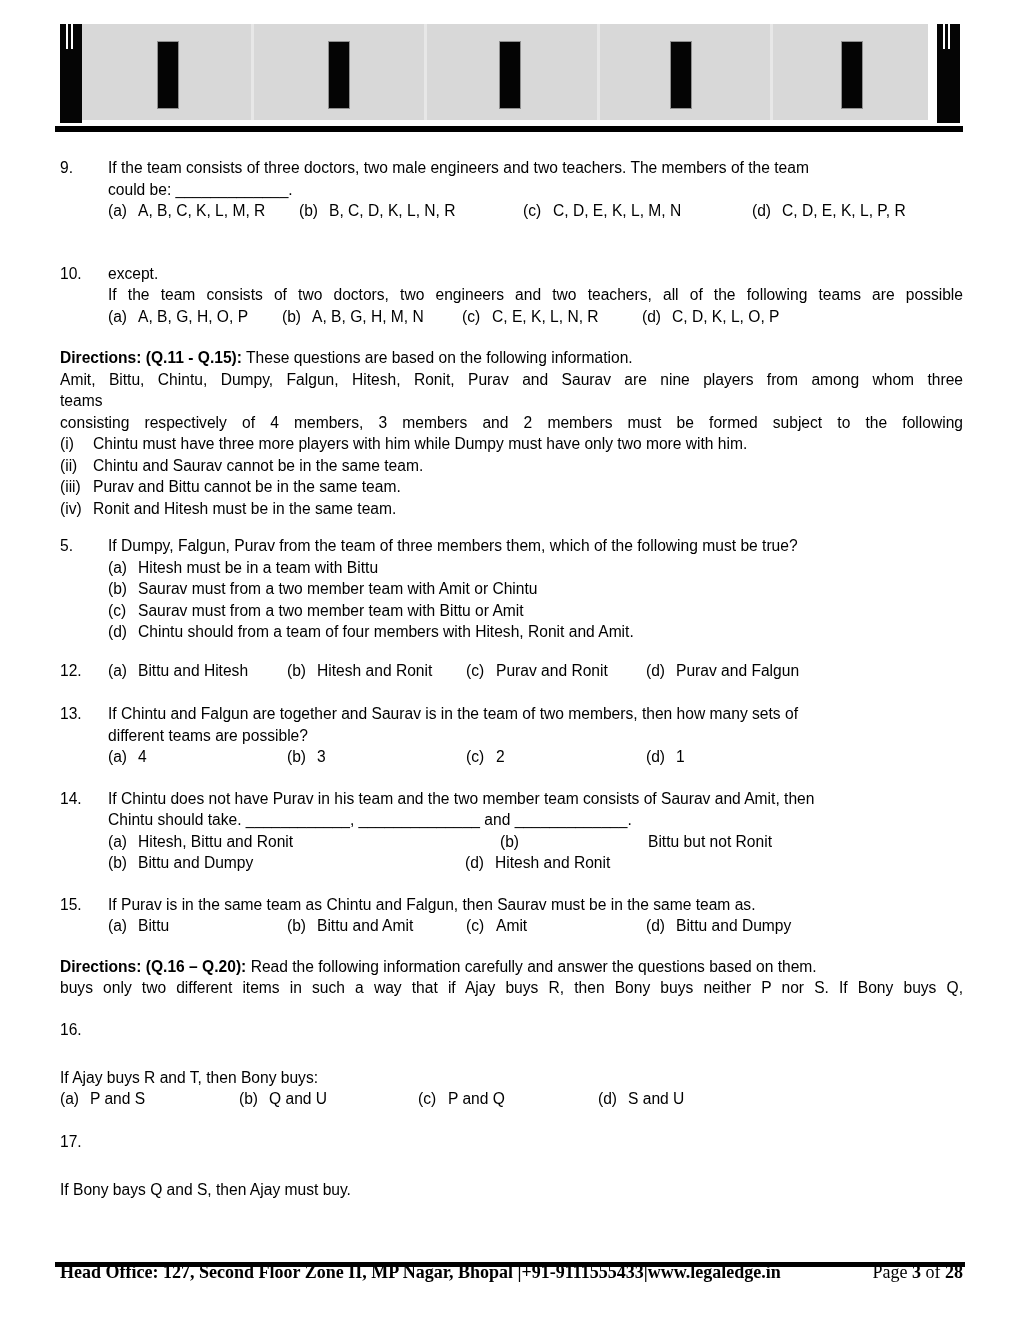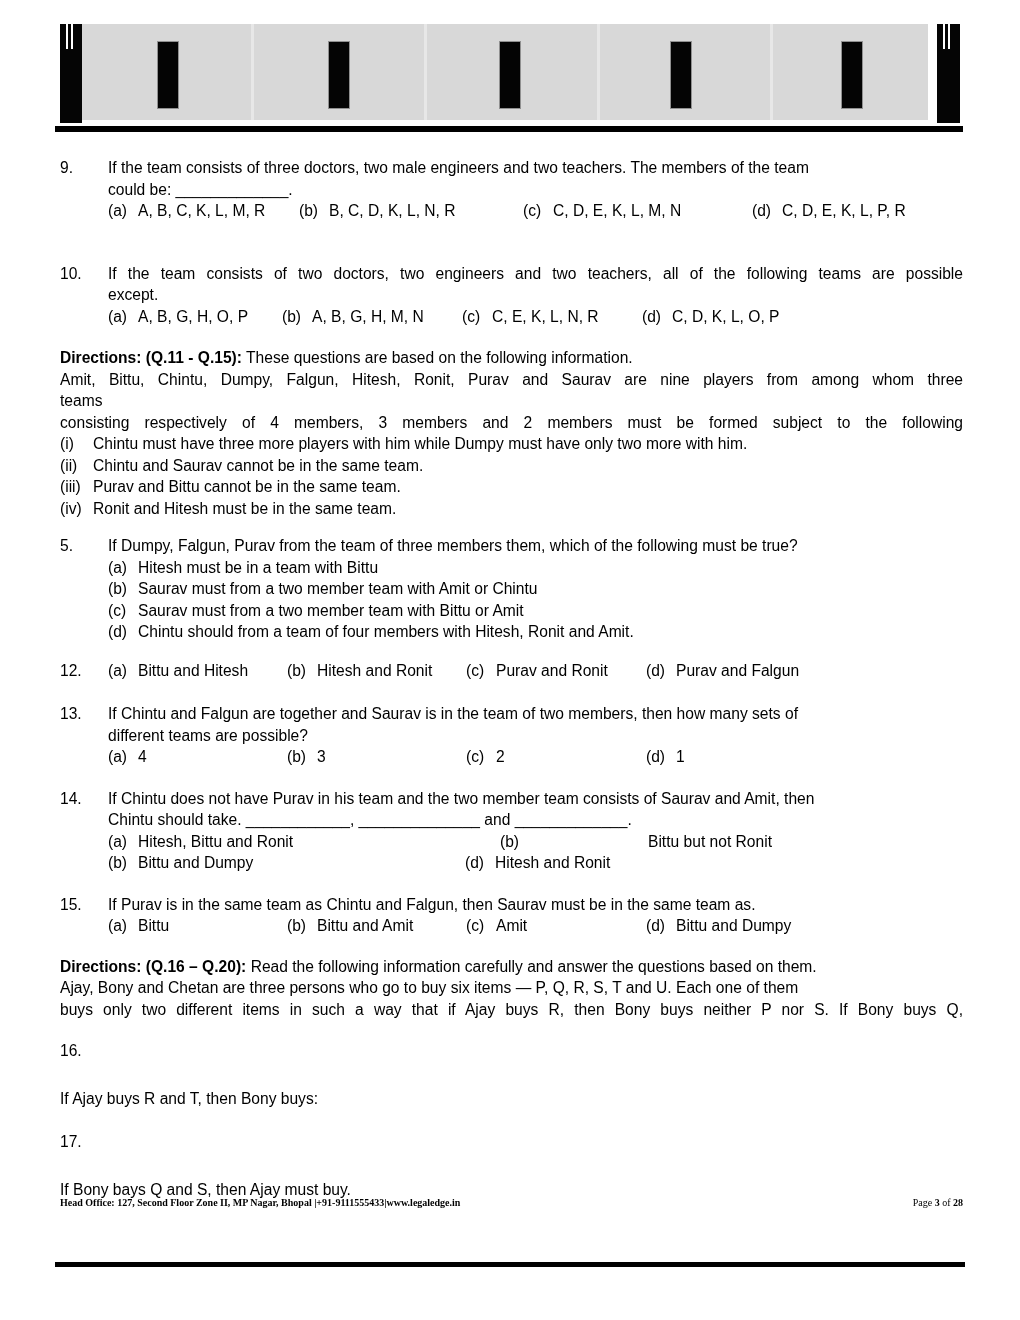--- a/index.html
+++ b/index.html
@@ -35,22 +35,22 @@
   .w191{width:191px;} .w224{width:224px;} .w229{width:229px;}
   .w174{width:174px;} .w180{width:180px;} .w179{width:179px;}
   .w392{width:392px;} .w148{width:148px;} .w357{width:357px;}
   .optline{line-height:21.5px;white-space:nowrap;}
   .mb41{margin-bottom:41px;} .mb22{margin-bottom:22px;} .mb21{margin-bottom:21px;flex-direction:column;}
   .mb20{margin-bottom:20px;} .mb19{margin-bottom:19px;} .mb17{margin-bottom:17px;}
   .mb16{margin-bottom:16px;}
 
   
   .footer-rule{position:absolute;left:55px;top:1262px;width:910px;height:5px;background:#000;}
-  .footer{position:absolute;left:60px;top:1197px;width:903px;display:flex;
-          justify-content:space-between;font-family:"Liberation Serif", serif;font-size:10px;}
+  .footer{position:absolute;left:60px;top:1262px;width:903px;display:flex;
+          justify-content:space-between;font-family:"Liberation Serif", serif;font-size:18px;}
   .f-left{font-weight:700;}
   .fw-n{font-weight:400;} .fw-b{font-weight:700;}
 </style>
 </head>
 <body>
 
 <div class="page">
 
   <div>
     <div class="hbar hbar-l">
@@ -84,22 +84,22 @@
         <div class="line">could be: _____________.</div>
         <div class="orow">
           <span class="oc w191"><span class="ol">(a)</span><span>A, B, C, K, L, M, R</span></span><span class="oc w224"><span class="ol">(b)</span><span>B, C, D, K, L, N, R</span></span><span class="oc w229"><span class="ol">(c)</span><span>C, D, E, K, L, M, N</span></span><span class="oc"><span class="ol">(d)</span><span>C, D, E, K, L, P, R</span></span>
         </div>
       </div>
     </div>
 
     <div class="q mb20">
       <span class="qnum">10.</span>
       <div class="qbody">
+        <div class="line">except.</div>
         <div class="line jlast">If the team consists of two doctors, two engineers and two teachers, all of the following teams are possible</div>
-        <div class="line">except.</div>
         <div class="orow">
           <span class="oc w174"><span class="ol">(a)</span><span>A, B, G, H, O, P</span></span><span class="oc w180"><span class="ol">(b)</span><span>A, B, G, H, M, N</span></span><span class="oc w180"><span class="ol">(c)</span><span>C, E, K, L, N, R</span></span><span class="oc"><span class="ol">(d)</span><span>C, D, K, L, O, P</span></span>
         </div>
       </div>
     </div>
 
     <div class="mb16">
       <div class="line"><span class="b">Directions: (Q.11 - Q.15):</span><span> These questions are based on the following information.</span></div>
       <div class="line jlast">Amit, Bittu, Chintu, Dumpy, Falgun, Hitesh, Ronit, Purav and Saurav are nine players from among whom three</div>
       <div class="line">teams</div>
@@ -172,28 +172,30 @@
       <div class="qbody">
         <div class="line">If Purav is in the same team as Chintu and Falgun, then Saurav must be in the same team as.</div>
         <div class="orow">
           <span class="oc w179"><span class="ol">(a)</span><span>Bittu</span></span><span class="oc w179"><span class="ol">(b)</span><span>Bittu and Amit</span></span><span class="oc w180"><span class="ol">(c)</span><span>Amit</span></span><span class="oc"><span class="ol">(d)</span><span>Bittu and Dumpy</span></span>
         </div>
       </div>
     </div>
 
     <div class="mb20">
       <div class="line"><span class="b">Directions: (Q.16 – Q.20):</span><span> Read the following information carefully and answer the questions based on them.</span></div>
-      <div class="line">Ajay, Bony and Chetan are three persons who go to buy six items — P, Q, R, S, T and U. Each one of them</div>
       <div class="line jlast">buys only two different items in such a way that if Ajay buys R, then Bony buys neither P nor S. If Bony buys Q,</div>
     </div>
 
     <div class="q mb21">
       <span class="qnum">16.</span>
       <div class="qbody">
         <div class="line">If Ajay buys R and T, then Bony buys:</div>
+        <div class="orow">
+          <span class="oc w179"><span class="ol">(a)</span><span>P and S</span></span><span class="oc w179"><span class="ol">(b)</span><span>Q and U</span></span><span class="oc w180"><span class="ol">(c)</span><span>P and Q</span></span><span class="oc"><span class="ol">(d)</span><span>S and U</span></span>
+        </div>
       </div>
     </div>
 
     <div class="q mb21">
       <span class="qnum">17.</span>
       <div class="qbody">
         <div class="line">If Bony bays Q and S, then Ajay must buy.</div>
       </div>
     </div>
 

